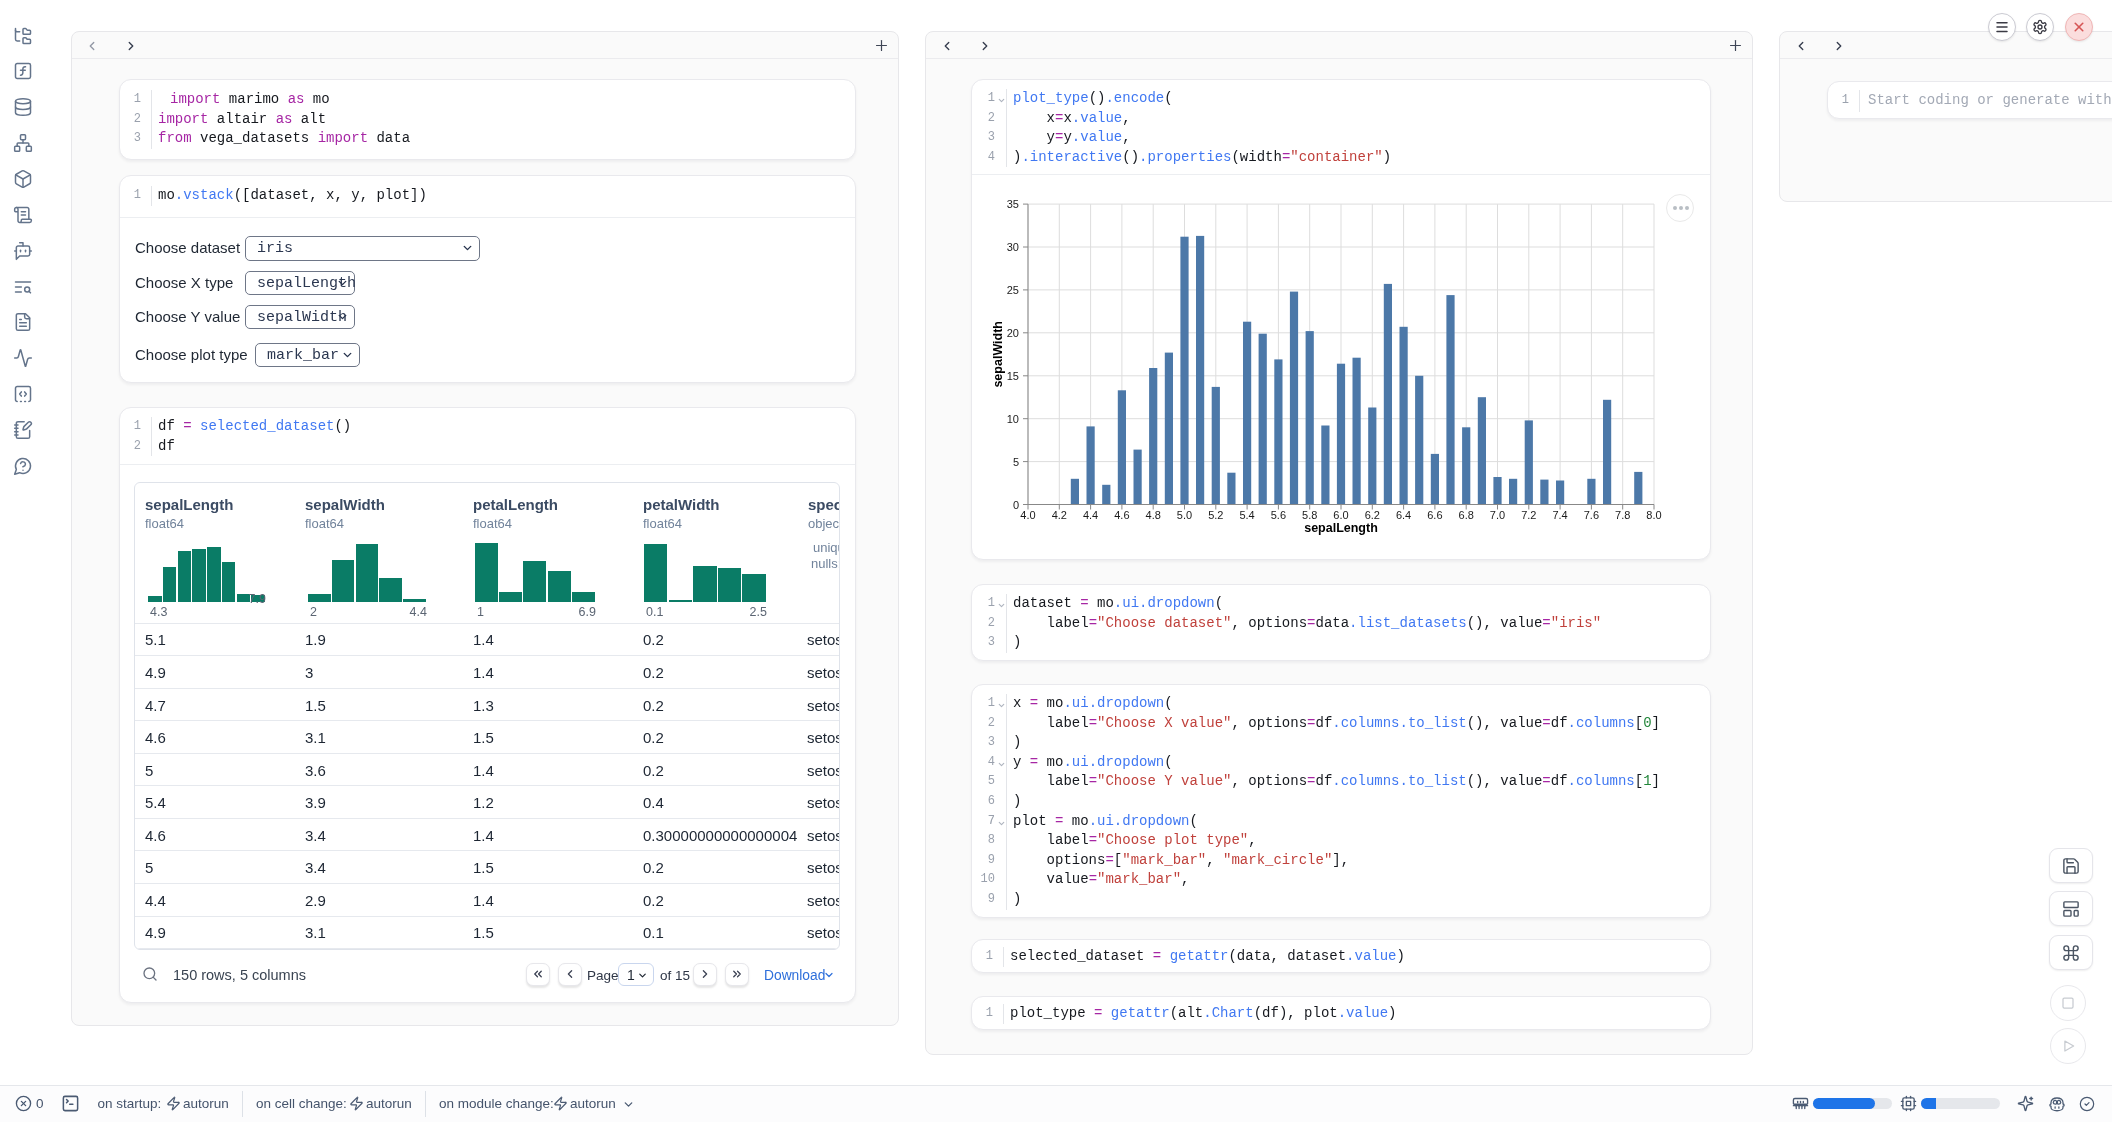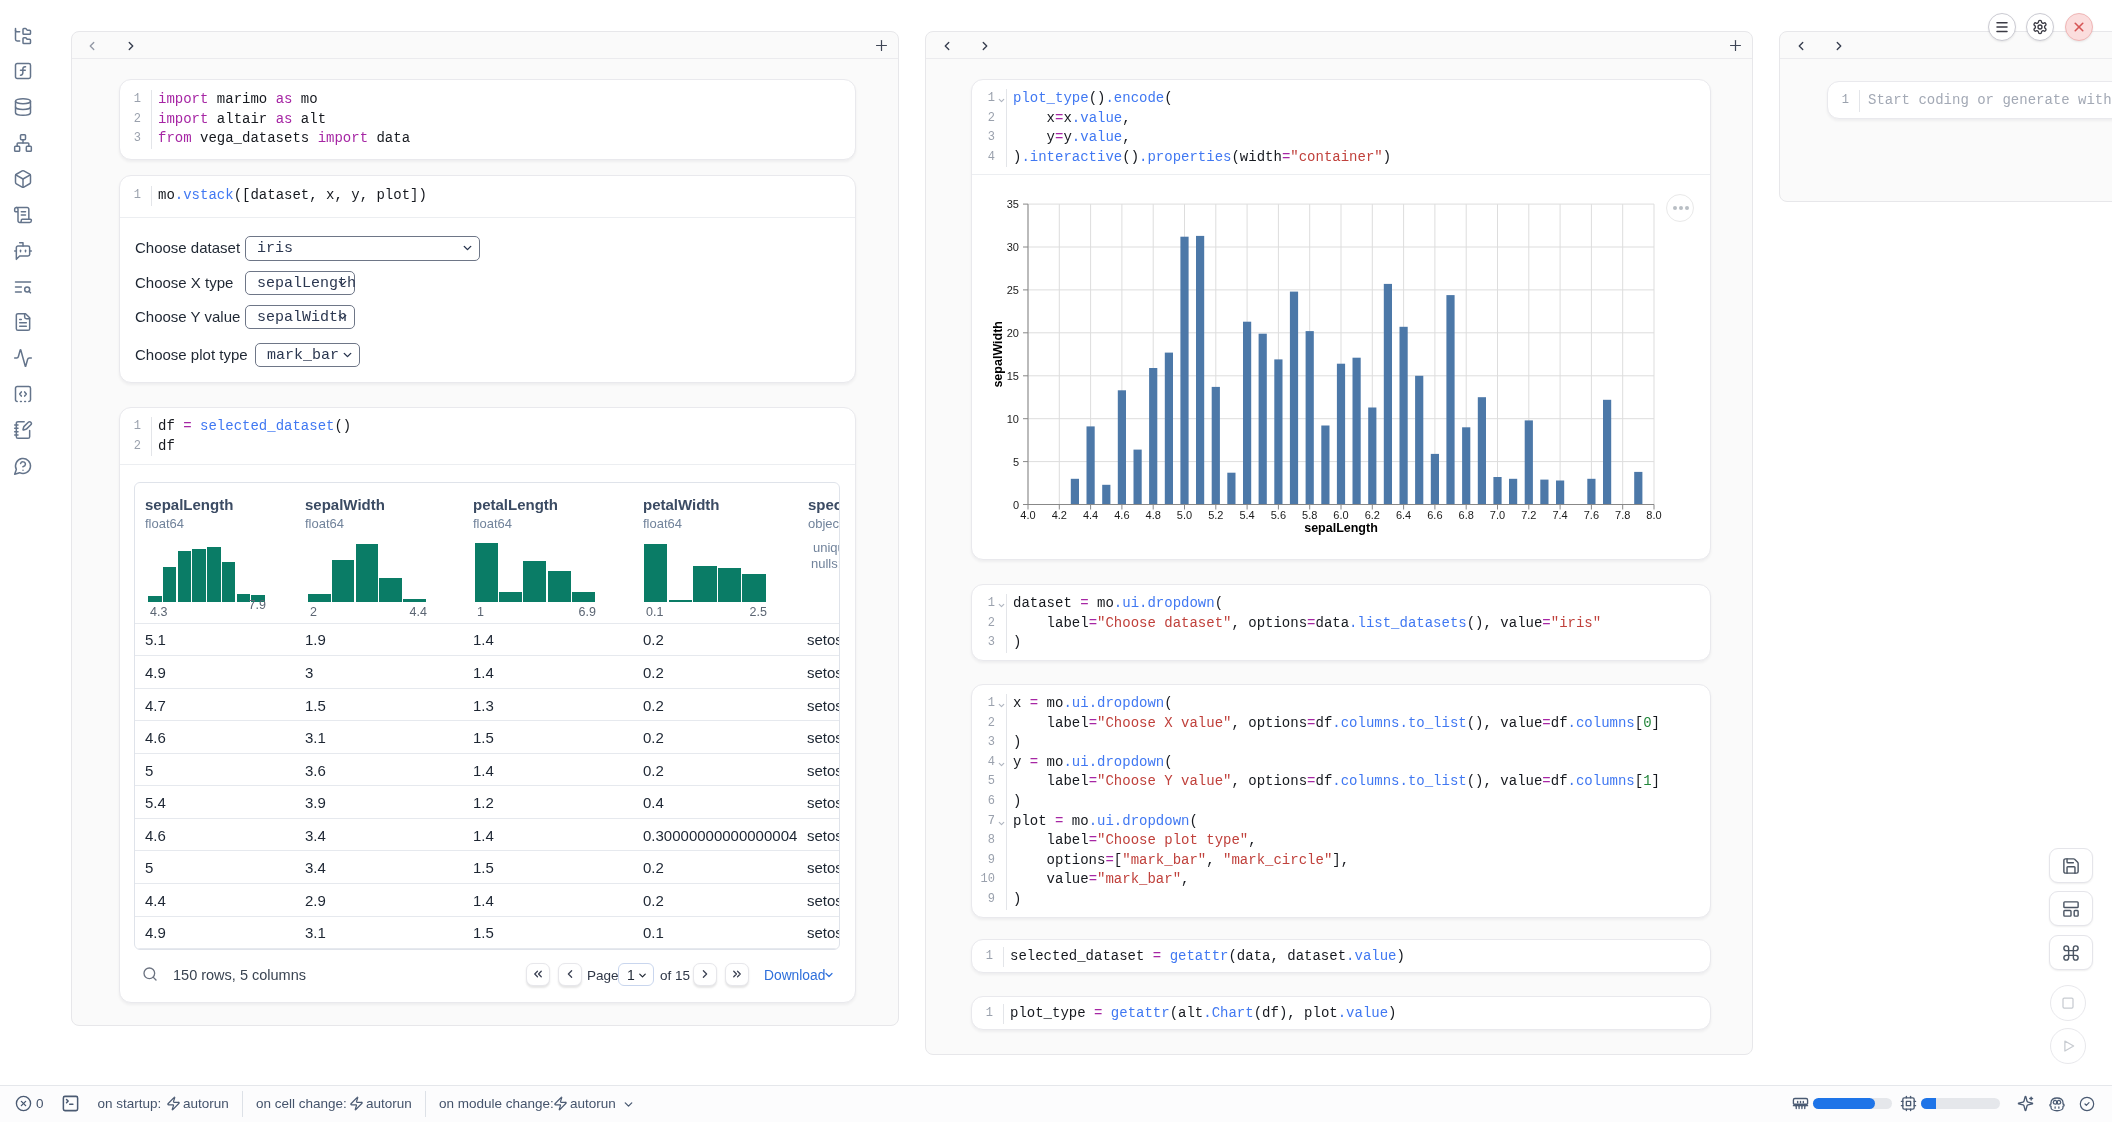--- a/index.html
+++ b/index.html
@@ -125,21 +125,21 @@
     <svg style="position:absolute;left:52.3px;top:6.5px" width="14" height="14" viewBox="0 0 24 24" fill="none" stroke="#373e4f" stroke-width="2.3" stroke-linecap="round" stroke-linejoin="round">
       <path d="m9 18 6-6-6-6"></path>
     </svg>
     <svg style="position:absolute;left:800.5px;top:5.0px" width="17" height="17" viewBox="0 0 24 24" fill="none" stroke="#3f4656" stroke-width="1.7" stroke-linecap="round" stroke-linejoin="round">
       <path d="M5 12h14"></path>
       <path d="M12 5v14"></path>
     </svg>
     <div class="cell" style="left:47px;top:47px;width:737px;height:80.80000000000001px">
       <div class="gl" style="left:31px;top:10px;height:58.8px"></div>
       <div class="lnum" style="top:10.0px;width:21px">1</div>
-      <div class="cline" style="top:10.0px;left:38px"><i class="k">import</i> marimo <i class="k">as</i> mo</div>
+      <div class="cline" style="top:10.0px;left:50px"><i class="k">import</i> marimo <i class="k">as</i> mo</div>
       <div class="lnum" style="top:29.6px;width:21px">2</div>
       <div class="cline" style="top:29.6px;left:38px"><i class="k">import</i> altair <i class="k">as</i> alt</div>
       <div class="lnum" style="top:49.2px;width:21px">3</div>
       <div class="cline" style="top:49.2px;left:38px"><i class="k">from</i> vega_datasets <i class="k">import</i> data</div>
     </div>
     <div class="cell" style="left:47px;top:143px;width:737px;height:208px">
       <div class="divl" style="top:41px"></div>
       <div class="olabel" style="left:15px;top:64.0px">Choose dataset</div>
       <div class="sel" style="left:125px;top:59.5px;width:235px;height:25px">
         <span>iris</span>
@@ -192,21 +192,21 @@
         <div class="tbd" style="left:673px;top:33px">object</div>
         <div class="bar" style="left:13.0px;top:113.4px;width:13.6px;height:6.1px"></div>
         <div class="bar" style="left:27.8px;top:84.6px;width:13.6px;height:34.9px"></div>
         <div class="bar" style="left:42.5px;top:68.4px;width:13.6px;height:51.1px"></div>
         <div class="bar" style="left:57.2px;top:66.6px;width:13.6px;height:52.9px"></div>
         <div class="bar" style="left:72.0px;top:64.8px;width:13.6px;height:54.7px"></div>
         <div class="bar" style="left:86.8px;top:79.2px;width:13.6px;height:40.3px"></div>
         <div class="bar" style="left:101.5px;top:111.6px;width:13.6px;height:7.9px"></div>
         <div class="bar" style="left:116.2px;top:112.3px;width:13.6px;height:7.2px"></div>
         <div class="hlab" style="left:15px;top:122.5px">4.3</div>
-        <div class="hlab" style="right:573px;top:115px">7.9</div>
+        <div class="hlab" style="right:573px;top:109px">7.9</div>
         <div class="bar" style="left:173.0px;top:111.5px;width:22.6px;height:8.0px"></div>
         <div class="bar" style="left:196.8px;top:77.5px;width:22.6px;height:42.0px"></div>
         <div class="bar" style="left:220.6px;top:61.2px;width:22.6px;height:58.3px"></div>
         <div class="bar" style="left:244.4px;top:95.5px;width:22.6px;height:24.0px"></div>
         <div class="bar" style="left:268.2px;top:116.3px;width:22.6px;height:3.2px"></div>
         <div class="hlab" style="left:175px;top:122.5px">2</div>
         <div class="hlab" style="right:412px;top:122.5px">4.4</div>
         <div class="bar" style="left:340.0px;top:60.1px;width:23.0px;height:59.4px"></div>
         <div class="bar" style="left:364.2px;top:109.1px;width:23.0px;height:10.4px"></div>
         <div class="bar" style="left:388.4px;top:78.1px;width:23.0px;height:41.4px"></div>

